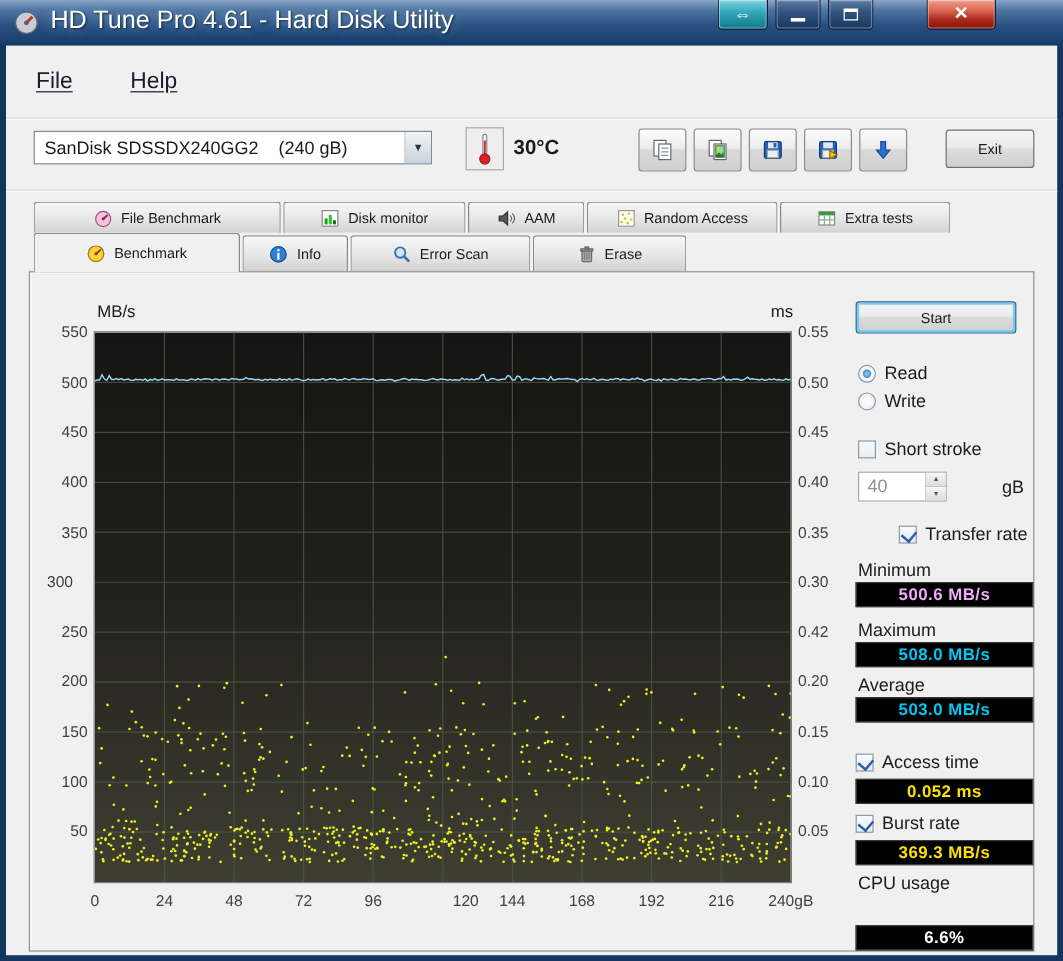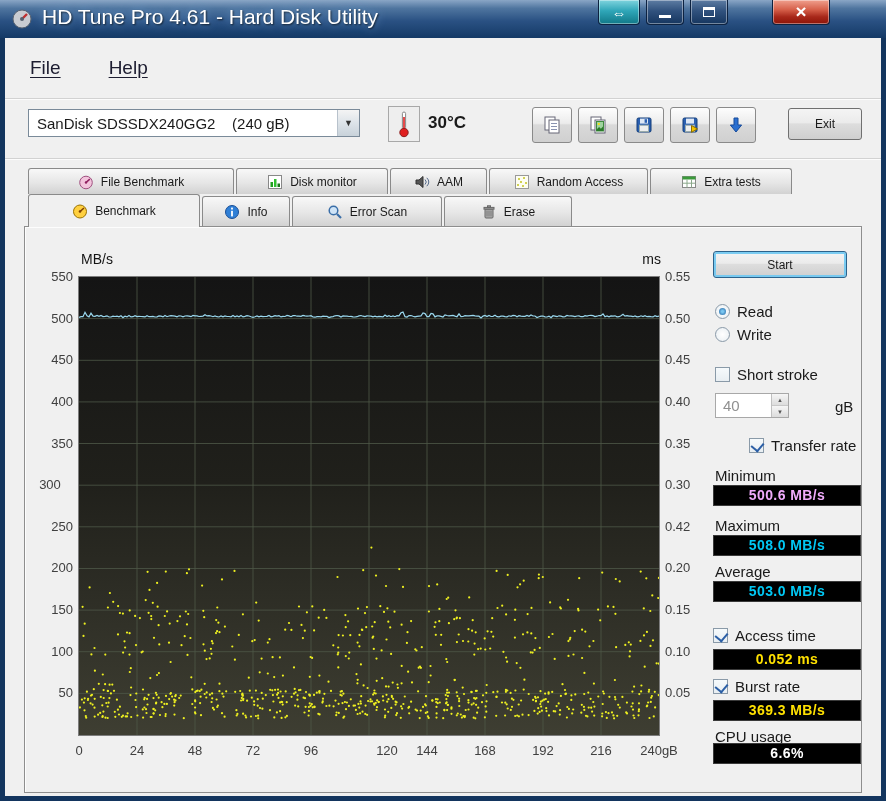--- a/index.html
+++ b/index.html
@@ -1214,21 +1214,21 @@
         <div class="tick" style="left: 640px; top: 375.091px; width: 44px; text-align: left;">0.15</div>
         <div class="tick" style="left: 640px; top: 416.727px; width: 44px; text-align: left;">0.10</div>
         <div class="tick" style="left: 640px; top: 458.364px; width: 44px; text-align: left;">0.05</div>
       </div>
     <div class="axis-labels">
         <div class="tick" style="left: 24px; top: 516px; width: 60px; text-align: center;">0</div>
         <div class="tick" style="left: 82px; top: 516px; width: 60px; text-align: center;">24</div>
         <div class="tick" style="left: 140px; top: 516px; width: 60px; text-align: center;">48</div>
         <div class="tick" style="left: 198px; top: 516px; width: 60px; text-align: center;">72</div>
         <div class="tick" style="left: 256px; top: 516px; width: 60px; text-align: center;">96</div>
-        <div class="tick" style="left: 332px; top: 516px; width: 60px; text-align: center;">120</div>
+        <div class="tick" style="left: 314px; top: 516px; width: 60px; text-align: right;">120</div>
         <div class="tick" style="left: 372px; top: 516px; width: 60px; text-align: center;">144</div>
         <div class="tick" style="left: 430px; top: 516px; width: 60px; text-align: center;">168</div>
         <div class="tick" style="left: 488px; top: 516px; width: 60px; text-align: center;">192</div>
         <div class="tick" style="left: 546px; top: 516px; width: 60px; text-align: center;">216</div>
         <div class="tick" style="left: 604px; top: 516px; width: 60px; text-align: center;">240gB</div>
       </div>
 
     <div class="push-btn start-btn">Start</div>
 
     <div class="radio-row" style="left:690px;top:76px;">
@@ -1274,16 +1274,16 @@
     </div>
     <div class="lcd" style="left: 688px; top: 422px; color: rgb(255, 225, 0);">0.052 ms</div>
 
     <div class="check-row" style="left:688px;top:451px;">
       <span class="checkbox checked"></span>
       <span>Burst rate</span>
     </div>
     <div class="lcd" style="left: 688px; top: 473px; color: rgb(255, 225, 0);">369.3 MB/s</div>
 
     <span class="plain-label" style="left:690px;top:501px;">CPU usage</span>
-    <div class="lcd" style="left: 688px; top: 516px; color: rgb(255, 255, 255);">6.6%</div>
+    <div class="lcd" style="left: 688px; top: 544px; color: rgb(255, 255, 255);">6.6%</div>
 
   </div>
 </div>
 
 </body></html>

